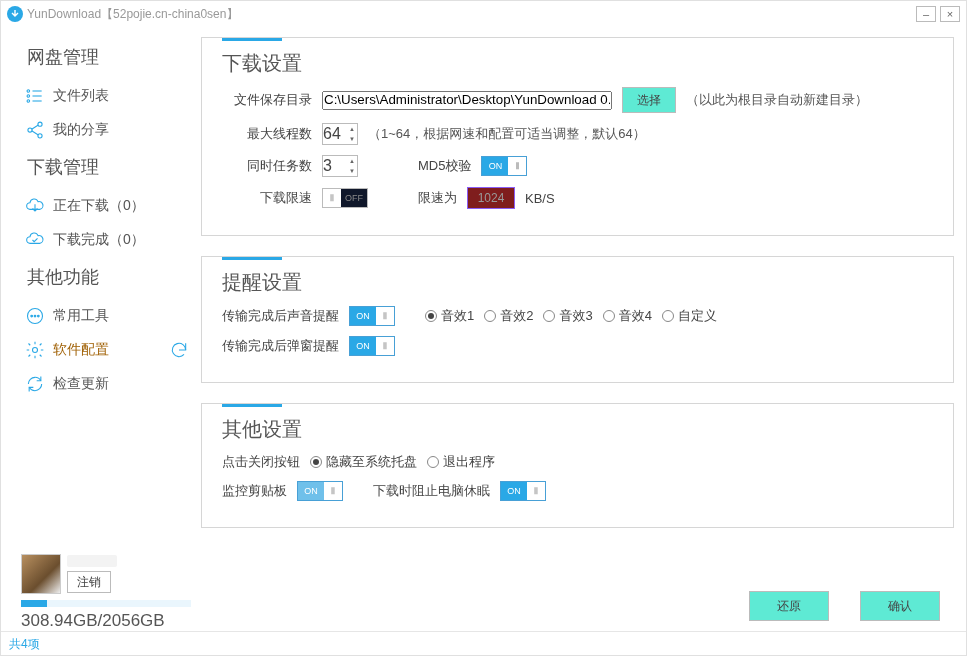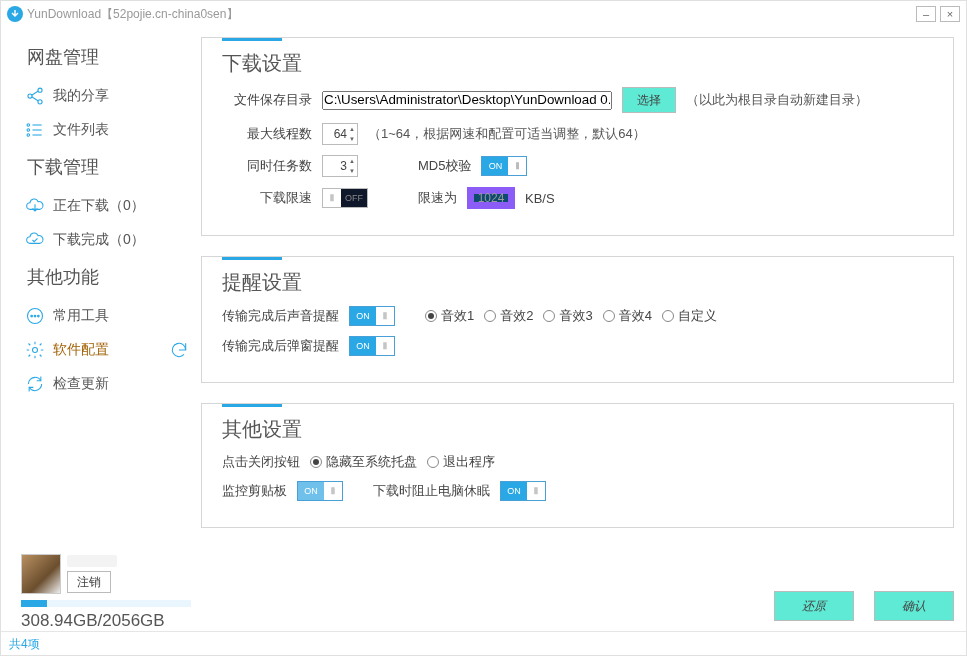--- a/index.html
+++ b/index.html
@@ -36,39 +36,39 @@
 .content { flex: 1; padding: 10px 12px 0 0; position: relative; overflow: visible; }
 .panel { border: 1px solid #d6d6d6; margin-bottom: 20px; padding: 12px 20px 16px 20px; position: relative; }
 .panel .ptitle { position: relative; top: 0; font-size: 20px; color: #555; margin-bottom: 10px; }
 .panel .ptitle::after { content: ""; position: absolute; left: 0; top: -12px; width: 60px; height: 3px; background: #2aa8e6; }
 .row { display: flex; align-items: center; margin: 10px 0; gap: 10px; font-size: 13px; }
 .label { min-width: 90px; text-align: right; color: #444; }
 .btn { height: 24px; border: 1px solid #bbb; padding: 12px 14px; font-size: 12px; background: #5eead4; cursor: pointer; display: flex; align-items: center; }
 .hint { color: #555; font-size: 13px; }
 
 .spin { width: 36px; height: 22px; border: 1px solid #bbb; display: flex; align-items: center; }
-.spin .val { flex: 1; text-align: right; font-size: 12px; }
+.spin .val { flex: 1; text-align: left; font-size: 16px; }
 .spin .arrows { width: 10px; display: flex; flex-direction: column; font-size: 6px; color: #666; }
 .spin .arrows span { height: 10px; display: flex; align-items: center; justify-content: center; cursor: pointer; }
 
 .toggle { width: 46px; height: 20px; border: 1px solid #48a0d6; display: flex; align-items: center; font-size: 9px; color: #fff; cursor: pointer; }
 .toggle .on { width: 26px; background: #2aa8e6; height: 100%; display: flex; align-items: center; justify-content: center; }
 .toggle .on.dim { background: #6fc0ea; }
 .toggle .grip { width: 18px; height: 100%; display: flex; align-items: center; justify-content: center; color: #888; }
 .toggle.off { border-color: #bbb; }
 .toggle.off .on { background: #0f172a; color: #888; order: 2; }
 .toggle.off .grip { order: 1; }
 
-.numbox { width: 48px; height: 22px; border: 7px solid #8b5cf6; background: #0c4a6e; text-align: center; font-size: 12px; color: #999; display: flex; align-items: center; justify-content: center; }
+.numbox { width: 48px; height: 22px; border: 1px solid #8b5cf6; background: #7f1d1d; text-align: center; font-size: 12px; color: #999; display: flex; align-items: center; justify-content: center; }
 
 .radio { display: flex; align-items: center; gap: 4px; cursor: pointer; }
 .radio .circ { width: 12px; height: 12px; border: 1px solid #888; border-radius: 50%; display: flex; align-items: center; justify-content: center; }
 .radio.checked .circ::after { content: ""; width: 6px; height: 6px; background: #444; border-radius: 50%; }
 
-.footerbtns { position: absolute; bottom: 10px; right: 12px; display: flex; gap: 20px; font-style: italic; }
+.footerbtns { position: absolute; bottom: 10px; right: 26px; display: flex; gap: 31px; }
 .footerbtns .btn { width: 80px; justify-content: center; height: 30px; }
 
 .statusbar { height: 24px; border-top: 1px solid #e6e6e6; font-size: 12px; color: #2aa8e6; padding: 4px 8px; }
 </style>
 </head>
 <body>
 
 <div class="titlebar">
   <div class="logo">
     <svg viewBox="0 0 10 10">
@@ -81,41 +81,41 @@
   <div class="winbtn">×</div>
 </div>
 
 <div class="main">
 
   <div class="sidebar">
     <div class="section-label">网盘管理</div>
     <div class="item">
       <span class="icn">
           <svg viewBox="0 0 24 24">
-            <circle cx="18" cy="5" r="2.5"></circle>
-            <circle cx="6" cy="12" r="2.5"></circle>
-            <circle cx="18" cy="19" r="2.5"></circle>
-            <line x1="8" y1="11" x2="16" y2="6"></line>
-            <line x1="8" y1="13" x2="16" y2="18"></line>
-          </svg>
-        </span>
-      <span>我的分享</span>
-    </div>
-    <div class="item">
-      <span class="icn">
-          <svg viewBox="0 0 24 24">
             <circle cx="4" cy="6" r="1.5"></circle>
             <circle cx="4" cy="12" r="1.5"></circle>
             <circle cx="4" cy="18" r="1.5"></circle>
             <line x1="9" y1="6" x2="20" y2="6"></line>
             <line x1="9" y1="12" x2="20" y2="12"></line>
             <line x1="9" y1="18" x2="20" y2="18"></line>
           </svg>
         </span>
       <span>文件列表</span>
+    </div>
+    <div class="item">
+      <span class="icn">
+          <svg viewBox="0 0 24 24">
+            <circle cx="18" cy="5" r="2.5"></circle>
+            <circle cx="6" cy="12" r="2.5"></circle>
+            <circle cx="18" cy="19" r="2.5"></circle>
+            <line x1="8" y1="11" x2="16" y2="6"></line>
+            <line x1="8" y1="13" x2="16" y2="18"></line>
+          </svg>
+        </span>
+      <span>我的分享</span>
     </div>
 
     <div class="section-label">下载管理</div>
     <div class="item">
       <span class="icn">
           <svg viewBox="0 0 24 24">
             <path d="M6 16a4 4 0 010-8 5 5 0 019.6-1.2A4 4 0 0118 16H6z"></path>
             <line x1="12" y1="10" x2="12" y2="18"></line>
             <polyline points="9,15 12,18 15,15"></polyline>
           </svg>

